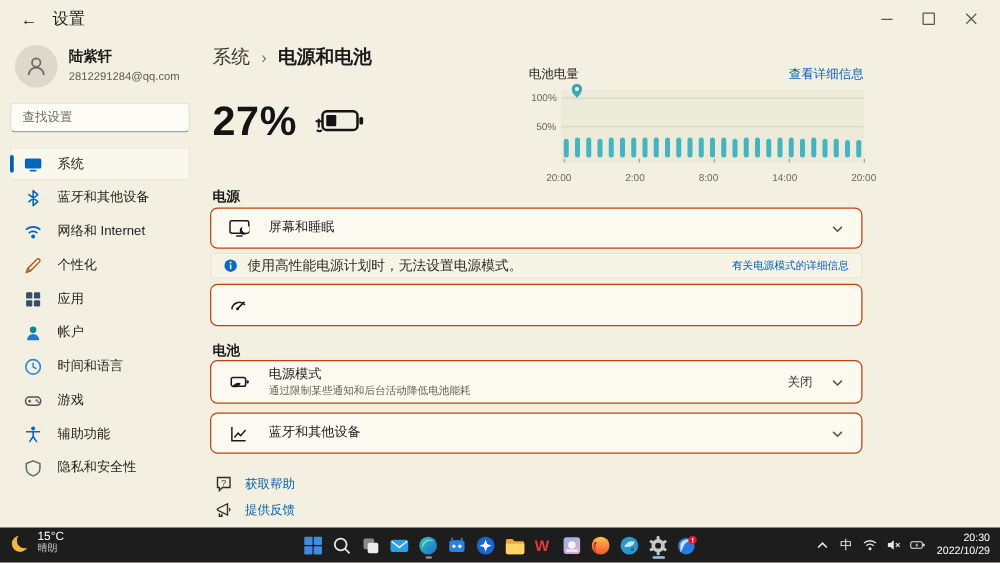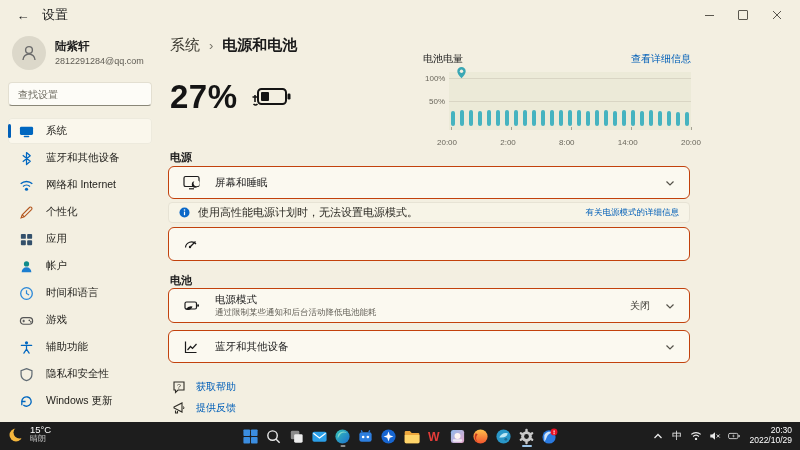--- a/index.html
+++ b/index.html
@@ -224,29 +224,20 @@
     <span class="si-label">辅助功能</span>
         </div>
         <div class="side-item">
     <span class="si-icon">
             <svg viewBox="0 0 16 16">
               <path d="M8 1.8 L13.8 4 v4 c0 3.4-2.6 5.6-5.8 6.6 C4.8 13.6 2.2 11.4 2.2 8 v-4 z" fill="none" stroke="#5f6a72" stroke-width="1.3"></path>
             </svg>
           </span>
     <span class="si-label">隐私和安全性</span>
         </div>
-        <div class="side-item">
-    <span class="si-icon">
-            <svg viewBox="0 0 16 16">
-              <path d="M3 8 a5 5 0 1 1 1.6 3.7" fill="none" stroke="#0067c0" stroke-width="1.4"></path>
-              <path d="M3 12 v-4 h4" fill="none" stroke="#0067c0" stroke-width="1.4"></path>
-            </svg>
-          </span>
-    <span class="si-label">Windows 更新</span>
-        </div>
       </div>
   </div>
 
   <div class="main">
     <div class="breadcrumb">
       <span class="bc-root">系统</span>
       <span class="bc-sep">›</span>
       <span class="bc-current">电源和电池</span>
     </div>
 

